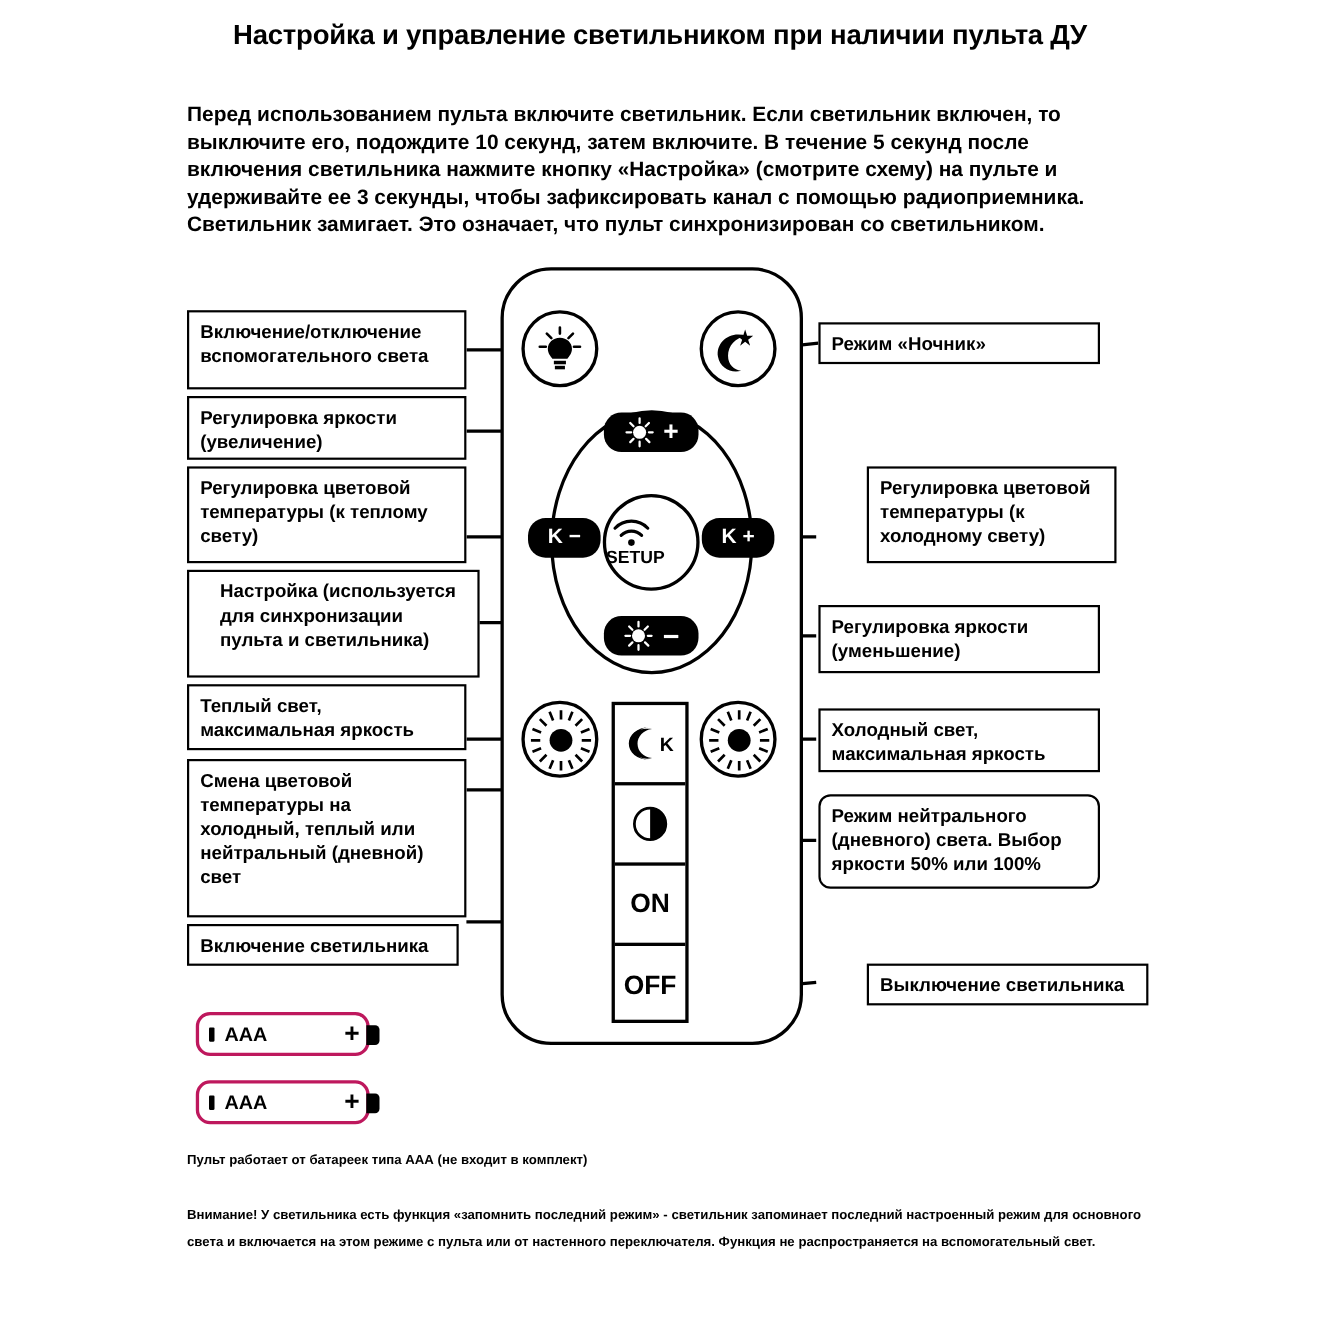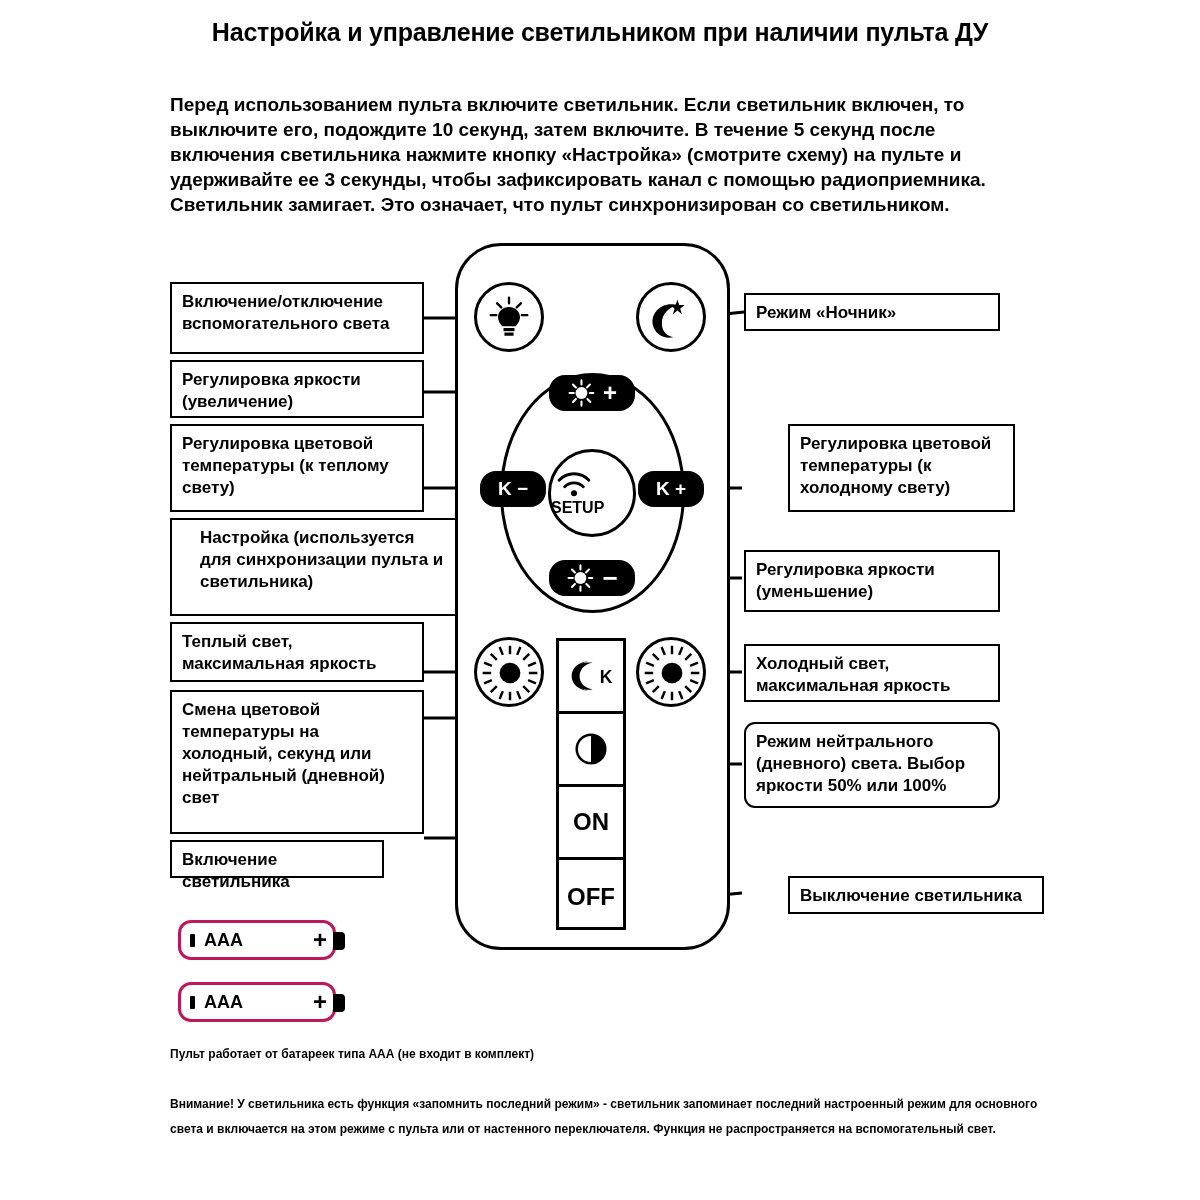--- a/index.html
+++ b/index.html
@@ -240,33 +240,33 @@
   </div>
 
   <div class="callout" style="left:170px; top:360px; width:254px; height:58px;">
     <span>Регулировка яркости (увеличение)</span>
   </div>
 
   <div class="callout" style="left:170px; top:424px; width:254px; height:88px;">
     <span>Регулировка цветовой температуры (к теплому свету)</span>
   </div>
 
-  <div class="callout" style="left:170px; top:518px; width:288px; height:98px;padding-left:28px;">
+  <div class="callout" style="left:170px; top:518px; width:266px; height:98px;padding-left:28px;">
     <span>Настройка (используется для синхронизации пульта и светильника)</span>
   </div>
 
   <div class="callout" style="left:170px; top:622px; width:254px; height:60px;">
     <span>Теплый свет, максимальная яркость</span>
   </div>
 
   <div class="callout" style="left:170px; top:690px; width:254px; height:144px;">
-    <span>Смена цветовой температуры на холодный, секунд или нейтральный (дневной) свет</span>
-  </div>
-
-  <div class="callout" style="left:170px; top:840px; width:214px; height:38px;">
+    <span>Смена цветовой температуры на холодный, теплый или нейтральный (дневной) свет</span>
+  </div>
+
+  <div class="callout" style="left:170px; top:840px; width:247px; height:38px;">
     <span>Включение светильника</span>
   </div>
 
   <div class="callout" style="left:744px; top:293px; width:256px; height:38px;">
     <span>Режим «Ночник»</span>
   </div>
 
   <div class="callout" style="left:744px; top:424px; width:227px; height:88px;margin-left:44px;">
     <span>Регулировка цветовой температуры (к холодному свету)</span>
   </div>

